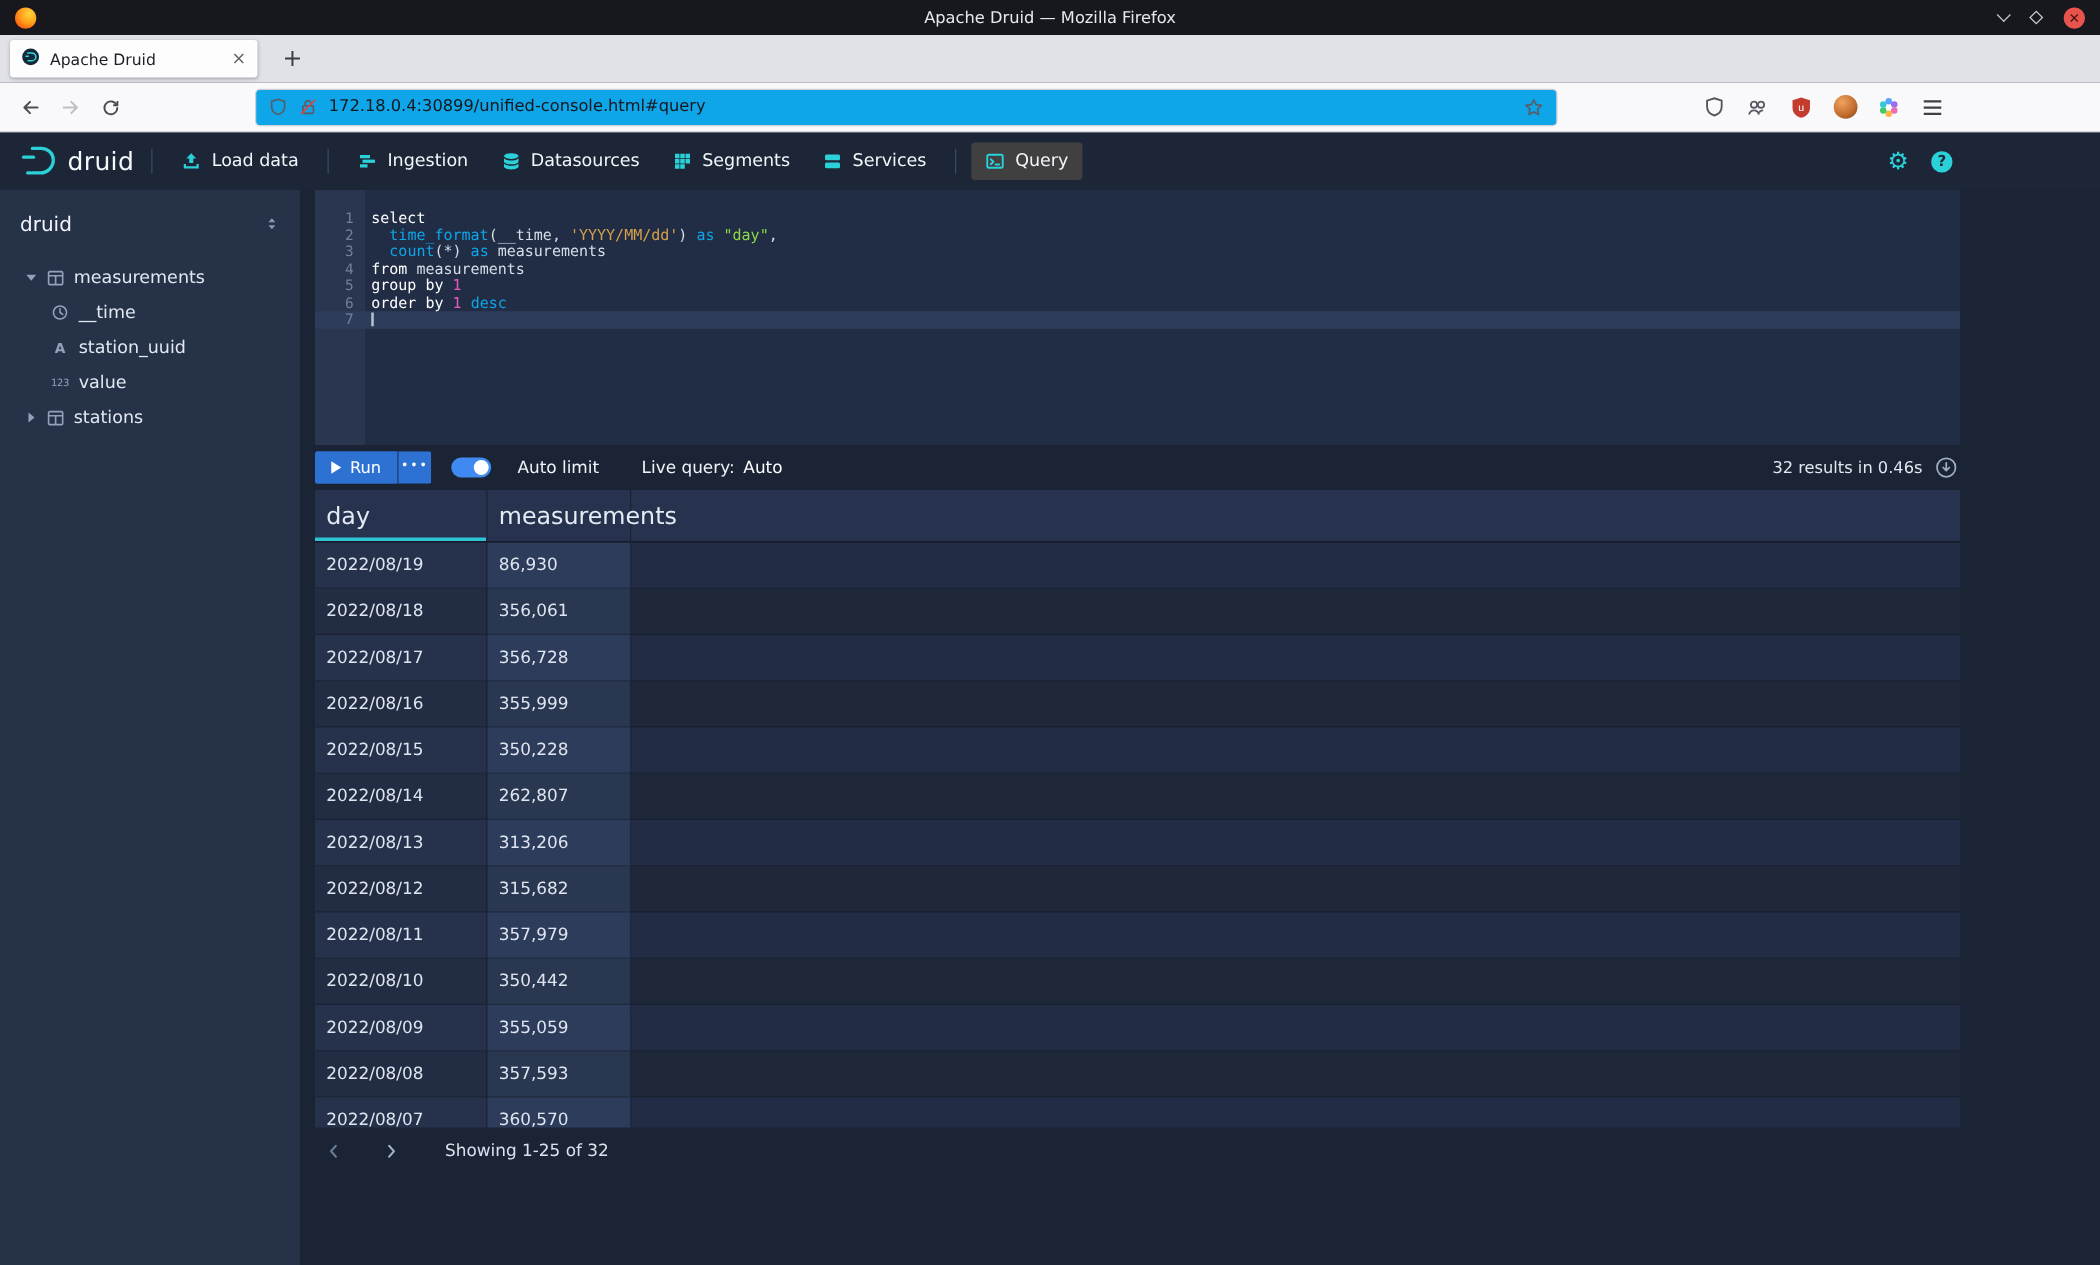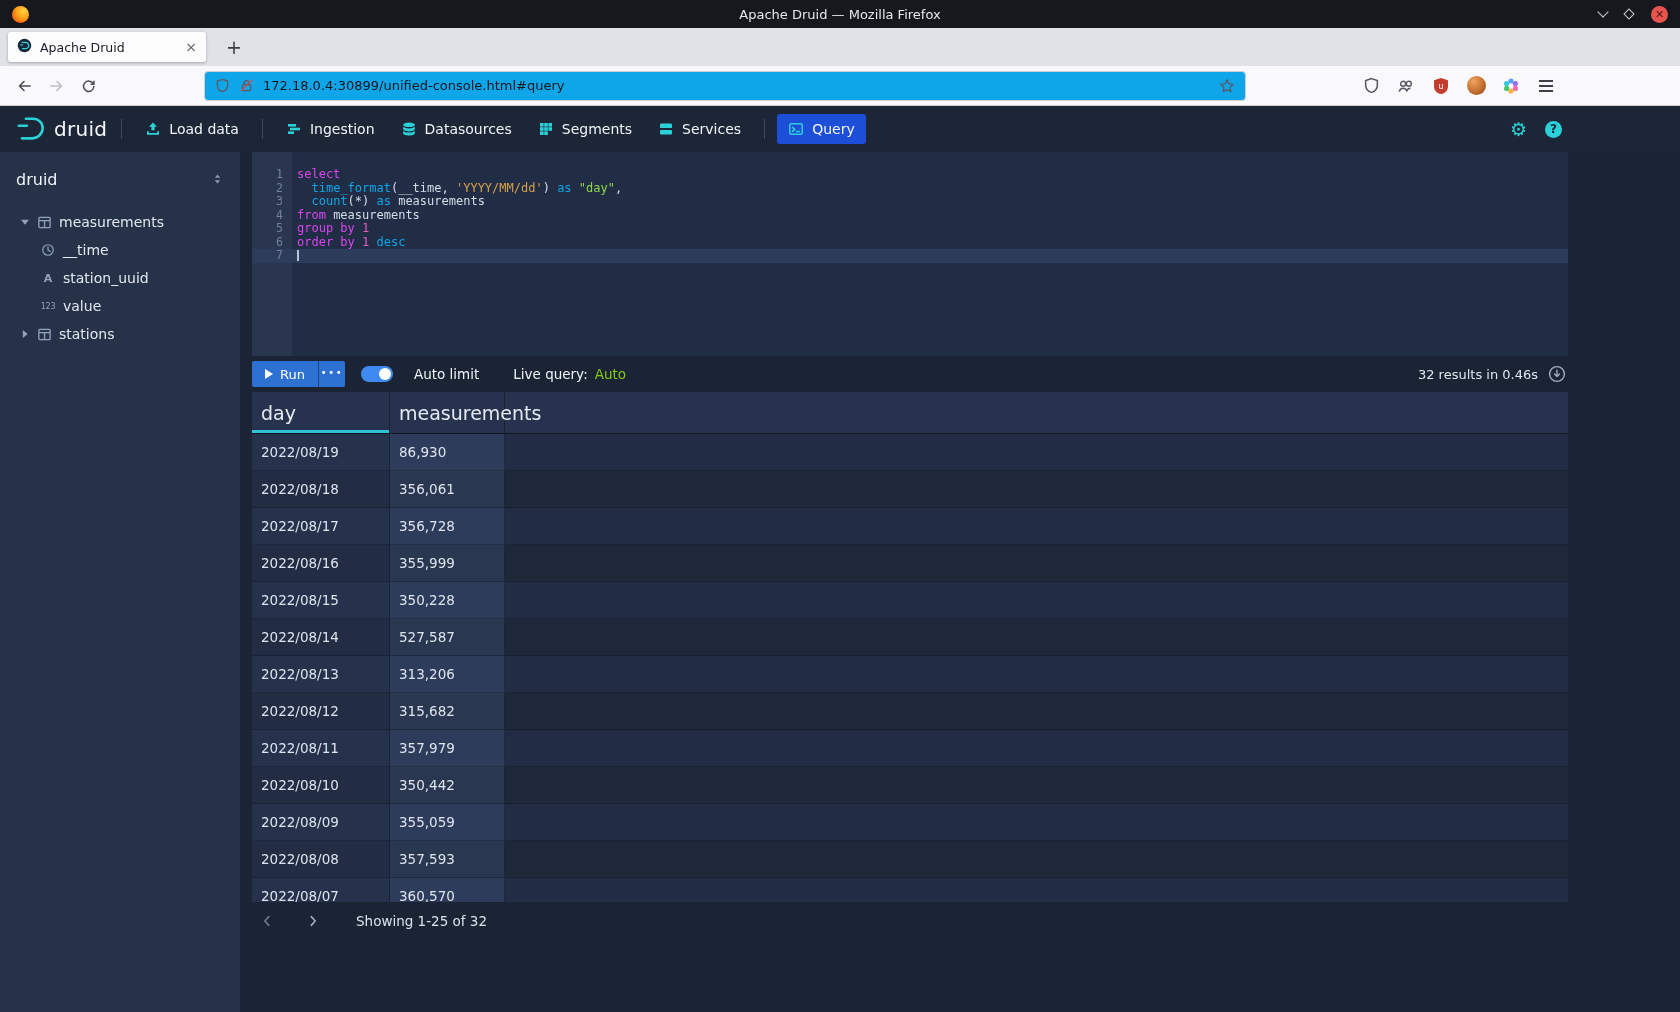--- a/index.html
+++ b/index.html
@@ -35,21 +35,21 @@
   .ext-btn{width:28px;height:28px;display:flex;align-items:center;justify-content:center;border-radius:4px;}
   .avatar-ext{width:19px;height:19px;border-radius:50%;background:radial-gradient(circle at 35% 30%,#f0a35e,#c06a2e 60%,#7d3f16);}
 
   
   .appheader{height:46px;background:#1c2637;display:flex;align-items:center;padding-left:16px;box-shadow:0 1px 0 #0d1420;}
   .brand{display:flex;align-items:center;gap:8px;margin-right:4px;}
   .wordmark{font-size:20px;color:#f5f8fb;letter-spacing:.3px;}
   .druid-nav{display:flex;align-items:center;}
   .nav-divider{width:1px;height:20px;background:#3a4a63;margin:0 10px;}
   .nav-item{display:flex;align-items:center;gap:8px;padding:7px 11px;border-radius:3px;font-size:14px;color:#f2f6fa;margin:0 2px;white-space:nowrap;}
-  .nav-item.active{background:#1d4ed8;}
+  .nav-item.active{background:#404040;}
   .nav-icon{display:flex;align-items:center;}
   .header-right{margin-left:auto;margin-right:118px;display:flex;align-items:center;gap:18px;}
   .gear{font-size:19px;color:#2bd1d8;line-height:1;}
   .help{width:17px;height:17px;border-radius:50%;background:#2bd1d8;color:#1c2637;font-size:12px;font-weight:bold;display:flex;align-items:center;justify-content:center;}
 
   
   .bodyrow{display:flex;height:860px;}
   .sidebar{width:240px;background:#263248;padding-top:16px;flex:none;}
   .side-head{display:flex;align-items:center;padding:0 16px;height:22px;}
   .side-title{font-size:16px;color:#f1f5fa;}
@@ -67,39 +67,39 @@
 
   
   .editor-wrap{position:relative;width:1316px;height:204px;background:#212d44;display:flex;flex:none;}
   .gutter-bg{position:absolute;left:0;top:0;width:40px;height:100%;background:#2a364f;}
   .active-band{position:absolute;left:0;right:0;height:13.5px;background:#2e3c5b;}
   .gutter{width:40px;position:relative;z-index:1;padding-top:16px;flex:none;}
   .gut-num{height:13.5px;font:11.5px/13.5px "DejaVu Sans Mono","Liberation Mono",monospace;color:#71809b;text-align:right;padding-right:9px;}
   .code{flex:1;position:relative;z-index:1;padding-top:16px;font:12px/13.5px "DejaVu Sans Mono","Liberation Mono",monospace;white-space:pre;color:#d5dde9;}
   .code-line{height:13.5px;padding-left:5px;position:relative;}
   .cursor{position:absolute;left:5px;top:1px;width:1.5px;height:11px;background:#b7c2d4;}
-  .tok-kw{color:#d946ef;}
+  .tok-kw{color:#ffffff;}
   .tok-fn{color:#0ea5e9;}
   .tok-str{color:#d7a04d;}
   .tok-num{color:#e35cbd;}
   .tok-qid{color:#8ed74a;}
   .tok-pl{color:#d5dde9;}
 
   
   .runbar{width:1316px;height:36px;display:flex;align-items:center;flex:none;}
   .btn-run{display:flex;align-items:center;gap:7px;height:26px;padding:0 13px;background:#2d72d2;border:none;border-radius:2px 0 0 2px;color:#fff;font-size:13px;font-family:inherit;}
   .play{width:0;height:0;border-left:8px solid #fff;border-top:5px solid transparent;border-bottom:5px solid transparent;}
   .btn-more{height:26px;width:27px;background:#2d72d2;border:none;border-left:1px solid rgba(14,20,32,.5);border-radius:0 2px 2px 0;color:#fff;display:flex;align-items:center;justify-content:center;font-family:inherit;}
   .dots{font-size:10px;letter-spacing:1.5px;margin-top:-3px;}
   .switch-wrap{display:flex;align-items:center;margin-left:16px;gap:9px;}
   .switch{width:32px;height:16px;border-radius:9px;background:#3f8af0;position:relative;display:inline-block;}
   .knob{position:absolute;right:2px;top:2px;width:12px;height:12px;border-radius:50%;background:#fff;}
   .switch-label{font-size:13.5px;color:#f0f4fa;margin-left:12px;}
   .livequery{margin-left:34px;font-size:13.5px;color:#f0f4fa;display:flex;gap:7px;}
-  .lq-value{color:#84cc16;}
+  .lq-value{color:#ffffff;}
   .results-info{margin-left:auto;display:flex;align-items:center;gap:10px;font-size:13px;color:#dfe6f0;padding-right:2px;}
 
   
   .rtable{width:1316px;flex:none;}
   .thead{display:flex;height:42px;background:#27334e;border-bottom:1px solid #10151f;}
   .th{display:flex;align-items:center;padding-left:9px;font-size:19px;color:#e5ebf5;border-right:1px solid rgba(8,12,20,.4);}
   .th.day{width:138px;box-shadow:inset 0 -3px 0 #2ec4d6;}
   .th.meas{width:115px;}
   .th.rest{flex:1;border-right:none;}
   .tbody{height:468px;overflow:hidden;}
@@ -451,21 +451,21 @@
               <div class="td meas">355,999</div>
               <div class="td rest"></div>
             </div>
             <div class="tr">
               <div class="td day">2022/08/15</div>
               <div class="td meas">350,228</div>
               <div class="td rest"></div>
             </div>
             <div class="tr">
               <div class="td day">2022/08/14</div>
-              <div class="td meas">527,587</div>
+              <div class="td meas">262,807</div>
               <div class="td rest"></div>
             </div>
             <div class="tr">
               <div class="td day">2022/08/13</div>
               <div class="td meas">313,206</div>
               <div class="td rest"></div>
             </div>
             <div class="tr">
               <div class="td day">2022/08/12</div>
               <div class="td meas">315,682</div>

